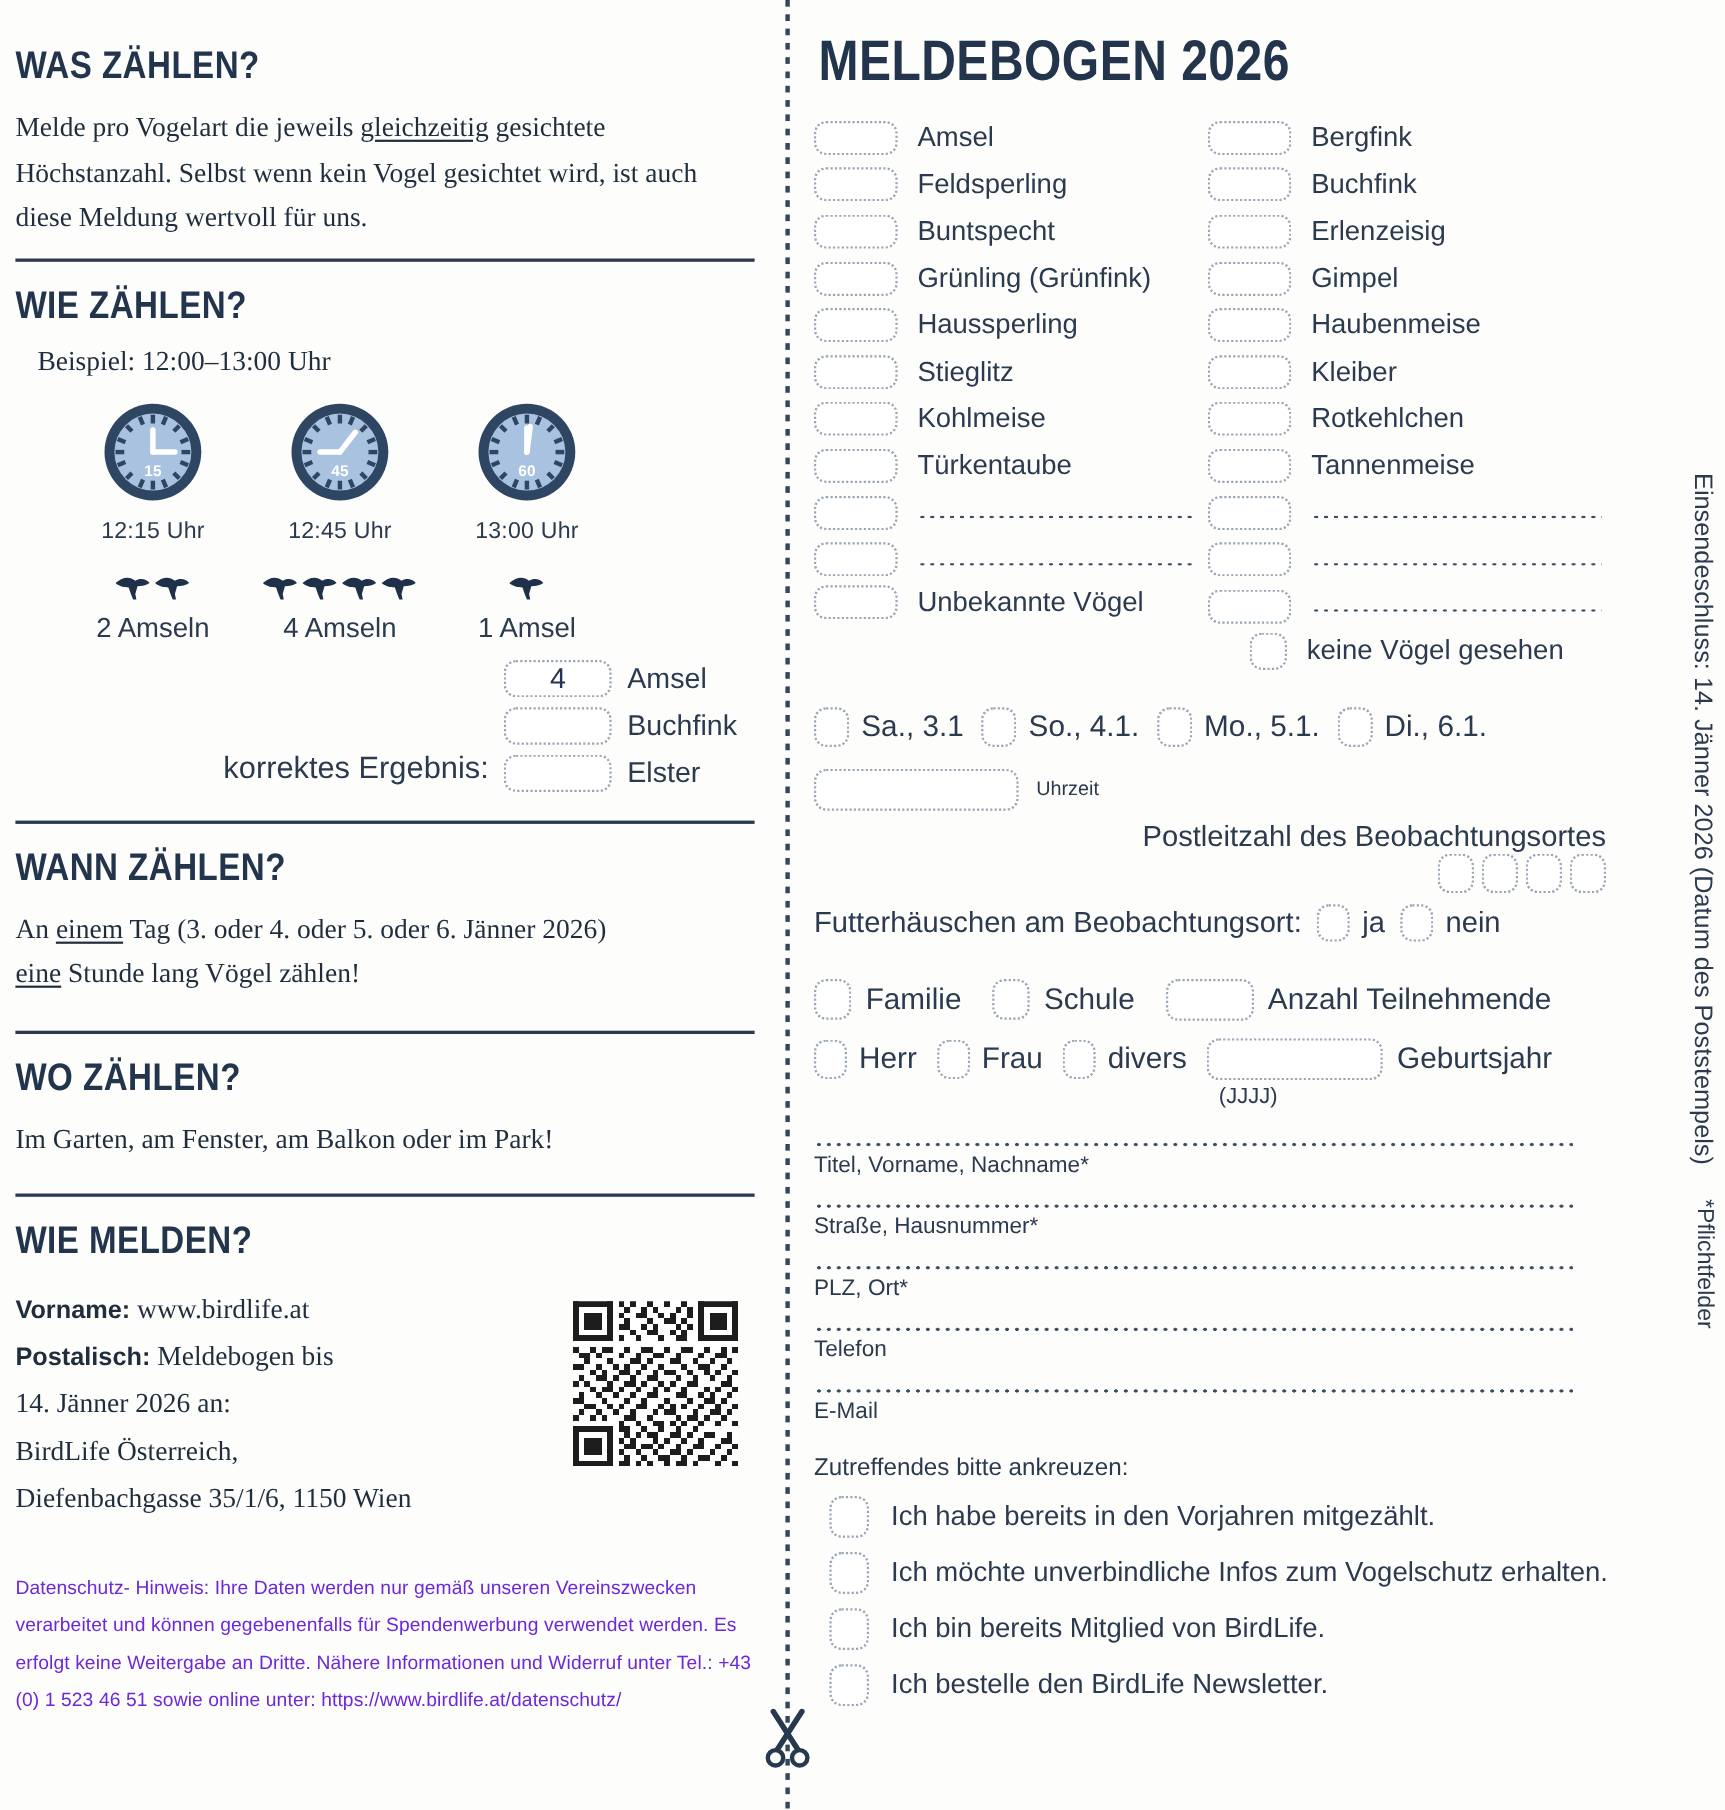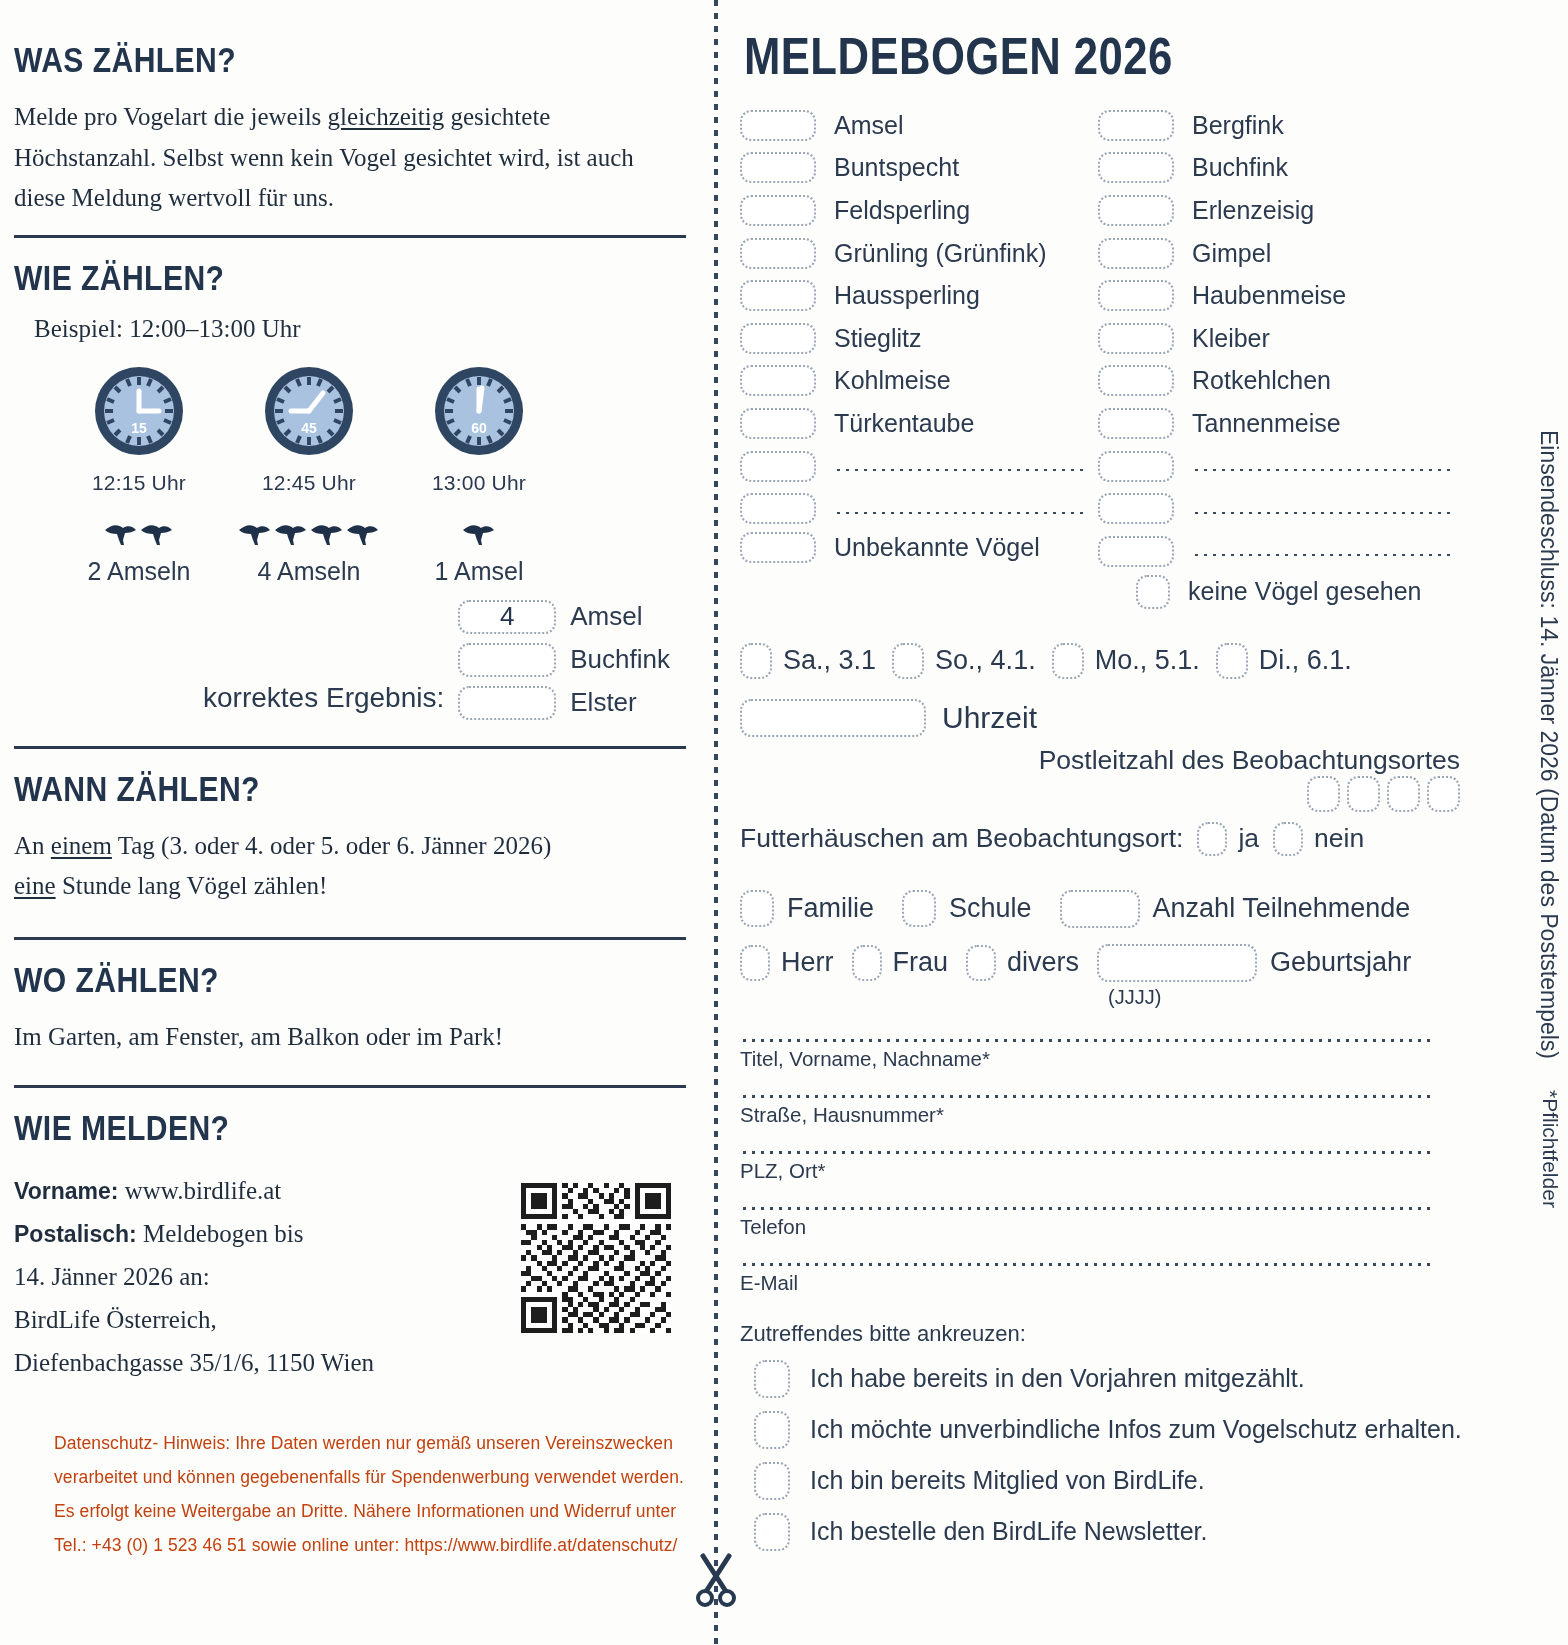--- a/index.html
+++ b/index.html
@@ -54,22 +54,22 @@
            font-size:26px;color:#22354d;}
   .res-name{font-size:26px;}
 
   
   .melden-grid{display:flex;gap:26px;align-items:flex-start;}
   .melden-text{font-size:25px;line-height:1.72;flex:1;}
   .melden-text b{font-family:"Liberation Sans",sans-serif;font-weight:bold;font-size:23px;}
   .qr{width:180px;height:150px;flex:none;margin-top:14px;}
 
   .privacy{
-    font-size:17.5px;line-height:1.95;color:#c2410c;
-    margin-top:42px;letter-spacing:.1px;margin-left:40px;
+    font-size:17.5px;line-height:1.95;color:#6d28d9;
+    margin-top:42px;letter-spacing:.1px;
   }
 
   
   .cutline{
     position:absolute;left:714px;top:0;width:4px;height:1645px;
     background-image:linear-gradient(to bottom,#34465c 0 6px,transparent 6px 13px);
     background-size:4px 13px;
   }
   .scissors{position:absolute;left:694px;top:1548px;width:44px;height:60px;}
 
@@ -97,21 +97,21 @@
   .unknown-row .sp-box{width:76px;height:31px;}
   .small-cb{width:34px;height:34px;flex:none;}
 
   .dates{display:flex;align-items:center;gap:0;margin-top:34px;}
   .date-item{display:flex;align-items:center;margin-right:16px;}
   .date-cb{width:32px;height:36px;flex:none;}
   .date-lbl{font-size:27px;margin-left:11px;white-space:nowrap;}
 
   .uhrzeit{display:flex;align-items:center;margin-top:20px;}
   .uhrzeit .ubox{width:186px;height:38px;flex:none;}
-  .uhrzeit span{font-size:30px;margin-left:16px;}
+  .uhrzeit span{font-size:18px;margin-left:16px;}
 
   .plz{display:flex;align-items:flex-end;margin-top:8px;flex-direction:column;}
   .plz .lbl{font-size:26.5px;}
   .plz .cells{display:flex;gap:7px;margin-left:14px;}
   .plz .cell{width:33px;height:36px;}
 
   .futter{display:flex;align-items:center;margin-top:10px;}
   .futter .lbl{font-size:26.5px;}
   .futter .cb{width:30px;height:34px;margin-left:14px;}
   .futter .t{font-size:26.5px;margin-left:11px;}
@@ -575,25 +575,25 @@
 
     <div class="species">
 
       <div class="spcol">
         <div class="sprow">
             <div class="box sp-box"></div>
             <div class="sp-name">Amsel</div>
           </div>
         <div class="sprow">
             <div class="box sp-box"></div>
+            <div class="sp-name">Feldsperling</div>
+          </div>
+        <div class="sprow">
+            <div class="box sp-box"></div>
             <div class="sp-name">Buntspecht</div>
-          </div>
-        <div class="sprow">
-            <div class="box sp-box"></div>
-            <div class="sp-name">Feldsperling</div>
           </div>
         <div class="sprow">
             <div class="box sp-box"></div>
             <div class="sp-name">Grünling (Grünfink)</div>
           </div>
         <div class="sprow">
             <div class="box sp-box"></div>
             <div class="sp-name">Haussperling</div>
           </div>
         <div class="sprow">

